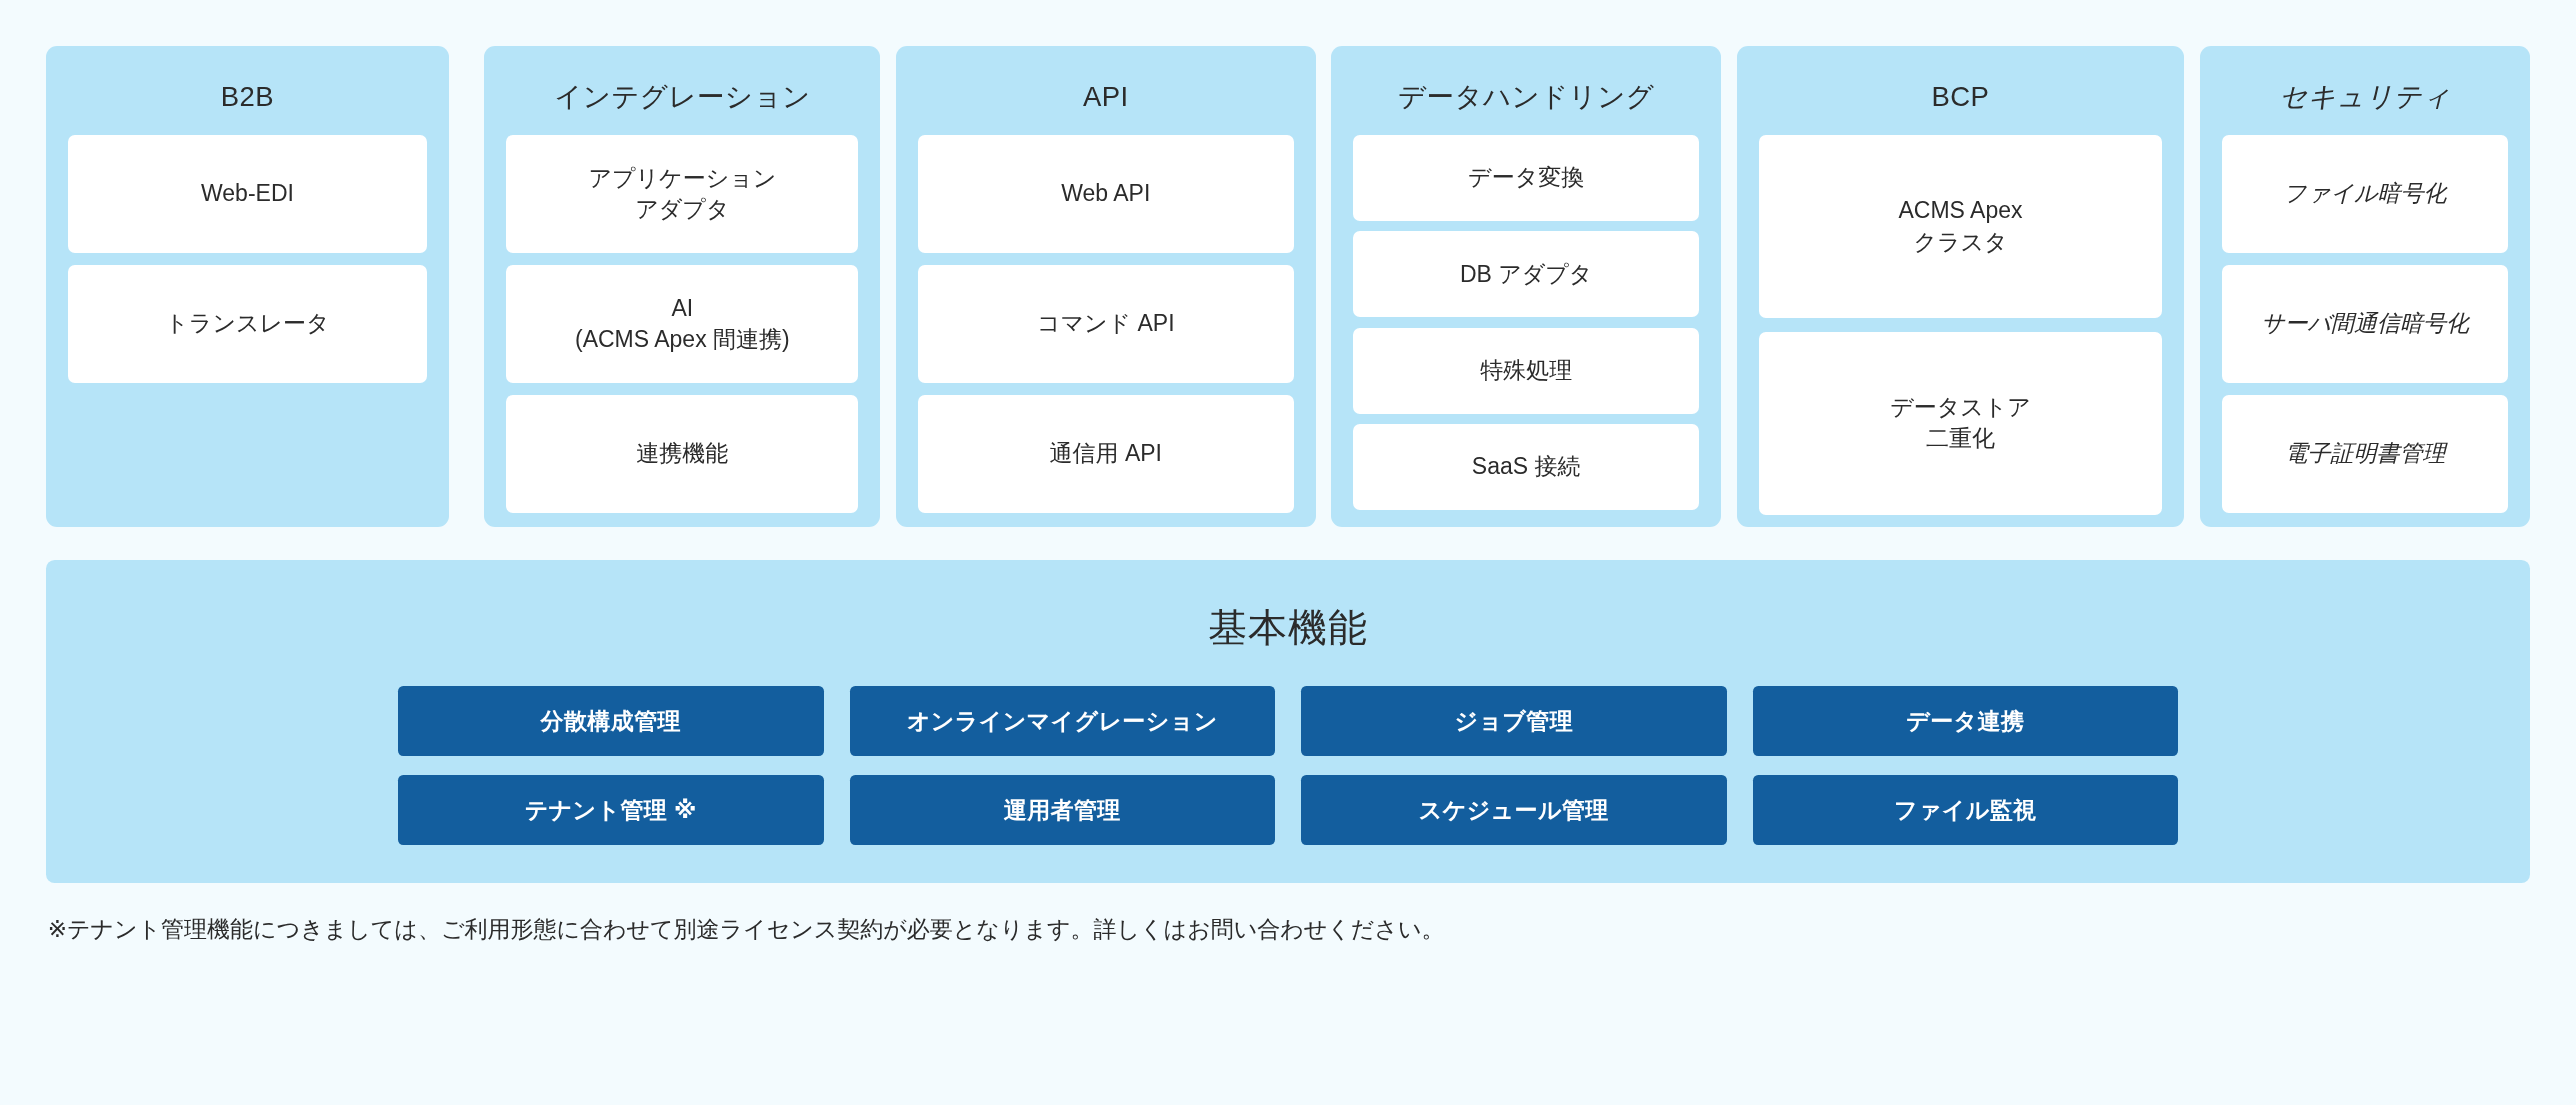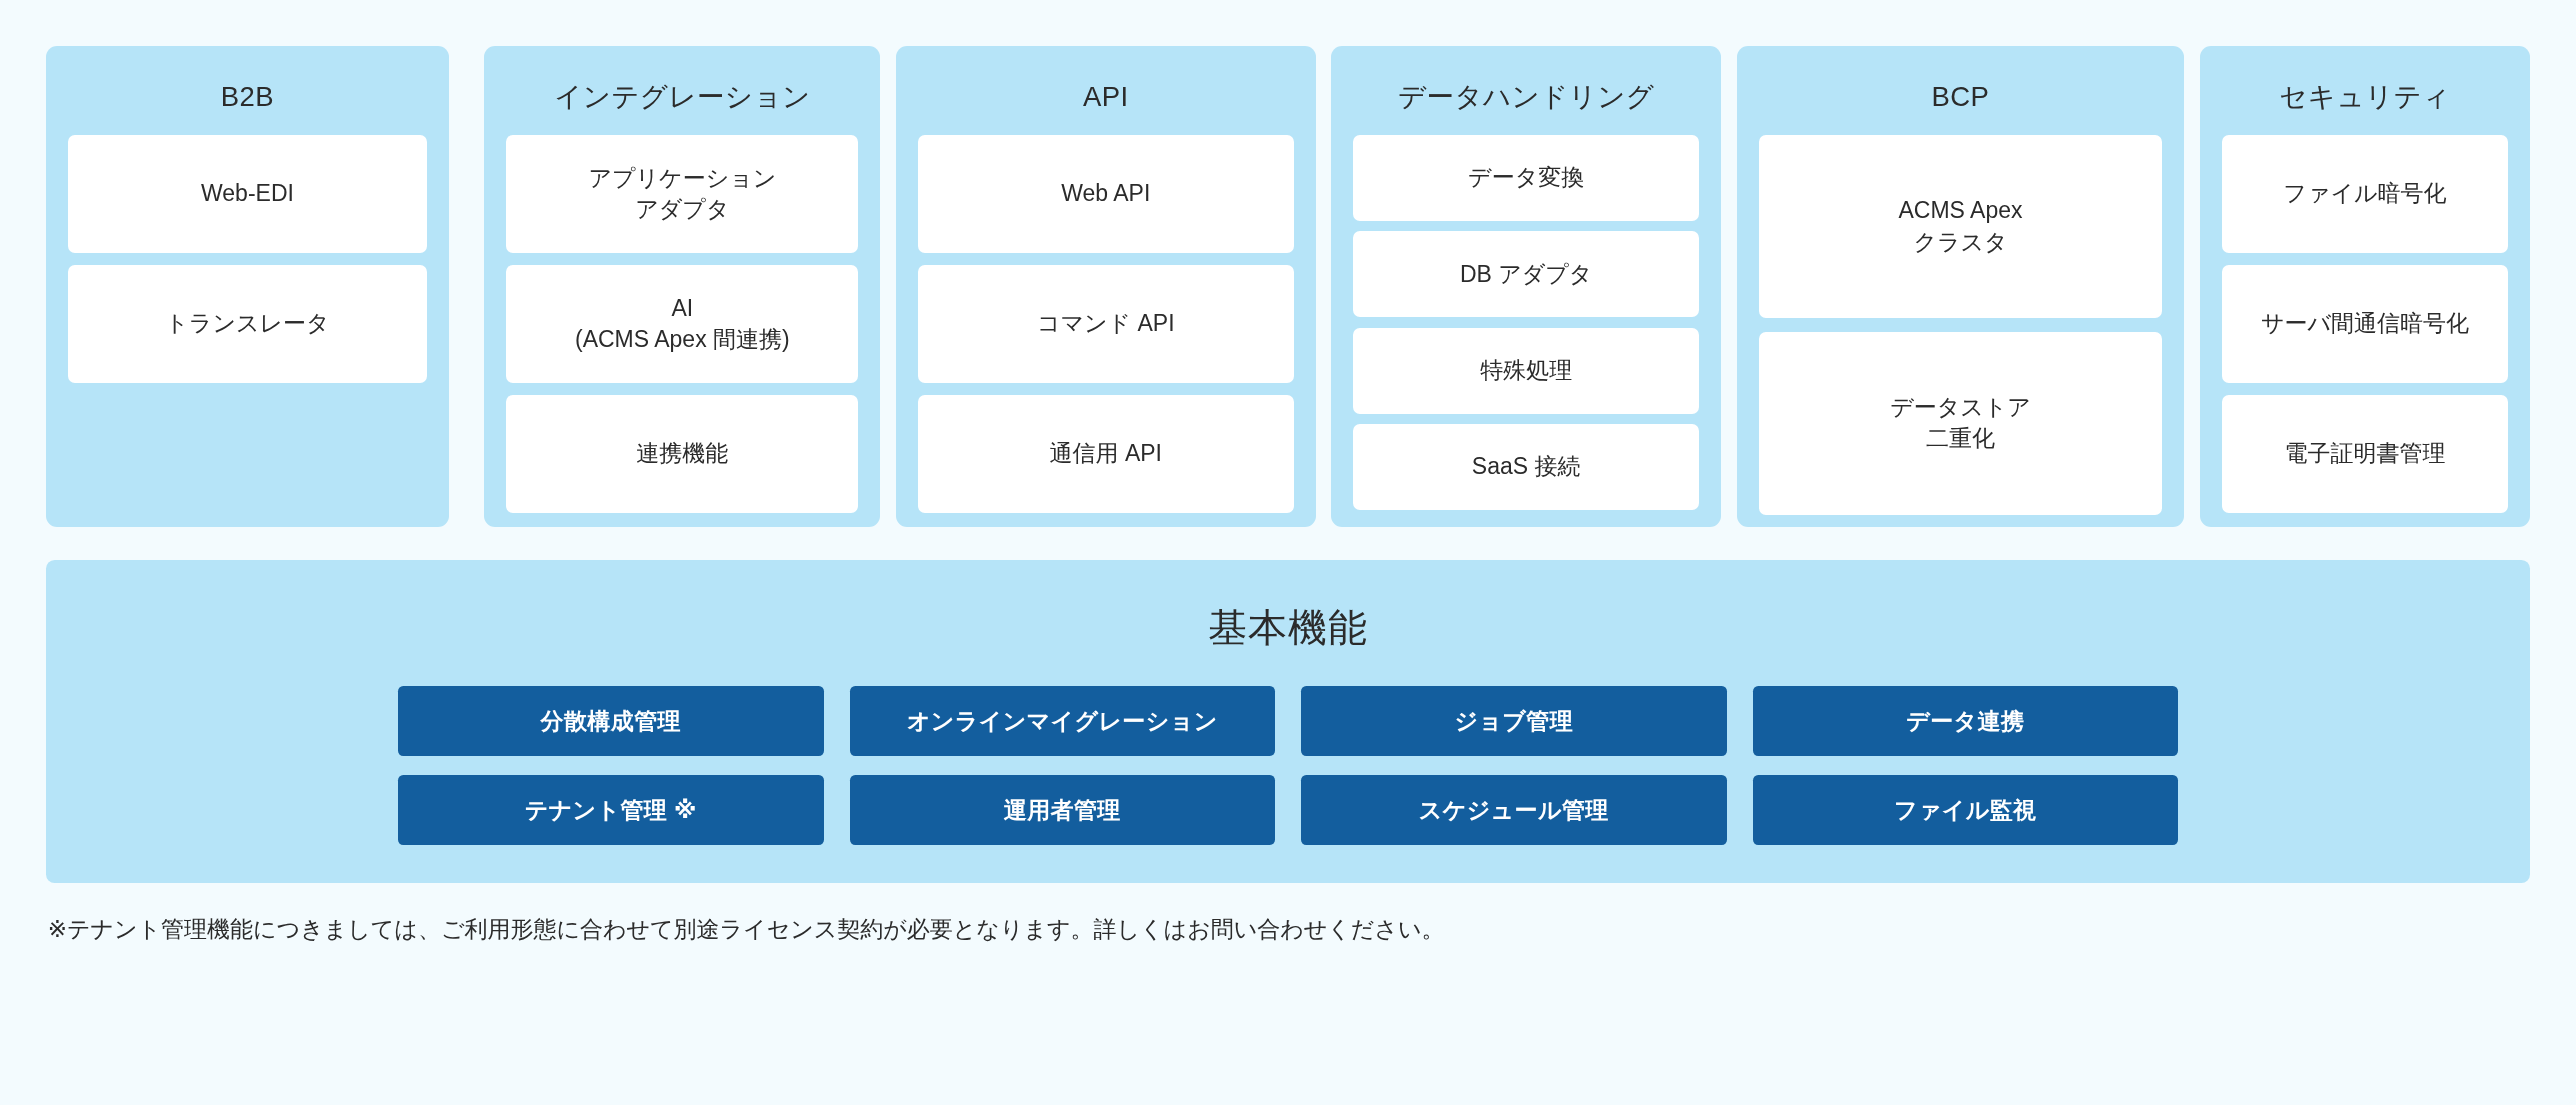--- a/index.html
+++ b/index.html
@@ -40,21 +40,21 @@
     flex-direction: column;
     height: 481px;
   }
 
   
   .cat-0 { width: 404px; }
   .cat-1 { width: 397px; margin-left: 20px; }
   .cat-2 { width: 421px; }
   .cat-3 { width: 391px; }
   .cat-4 { width: 449px; }
-  .cat-5 { width: 331px; }
+  .cat-5 { width: 331px; font-style: italic; }
 
   .category-title {
     font-size: 27.5px;
     text-align: center;
     color: #2b2b2b;
     line-height: 1.2;
     margin: 12px 0 22px 0;
     letter-spacing: 0.4px;
     font-weight: 400;
   }

